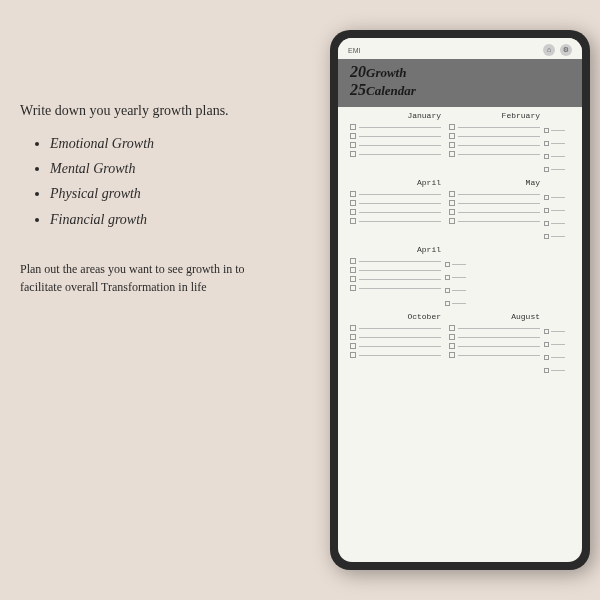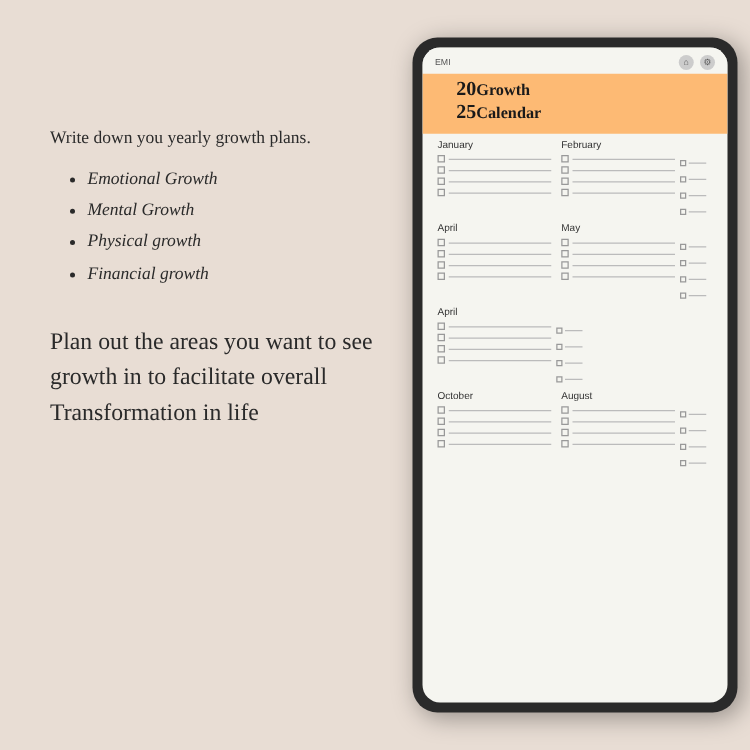--- a/index.html
+++ b/index.html
@@ -8,21 +8,21 @@
       width: 600px;
       height: 600px;
       background-color: #e8ddd4;
       font-family: Georgia, 'Times New Roman', serif;
       overflow: hidden;
       position: relative;
     }
 
     .left-panel {
       position: absolute;
-      left: 40px;
+      left: 20px;
       top: 100px;
       width: 260px;
     }
 
     .intro-text {
       font-size: 14px;
       line-height: 1.5;
       color: #2a2a2a;
       margin-bottom: 10px;
     }
@@ -34,21 +34,21 @@
     }
 
     .bullet-list li {
       font-size: 14px;
       line-height: 1.8;
       color: #2a2a2a;
       font-style: italic;
     }
 
     .outro-text {
-      font-size: 19px;
+      font-size: 12px;
       line-height: 1.5;
       color: #2a2a2a;
     }
 
     
     .tablet-wrapper {
       position: absolute;
       right: 10px;
       top: 30px;
       width: 260px;
@@ -95,22 +95,23 @@
       border-radius: 50%;
       background: #ccc;
       display: flex;
       align-items: center;
       justify-content: center;
       font-size: 7px;
       color: #555;
     }
 
     .tablet-header {
-      padding: 4px 27px 8px;
-      background: #fdba74;
+      padding: 4px 12px 8px;
+      background: #737373;
+      font-style: italic;
     }
 
     .tablet-title-line1 {
       font-size: 13px;
       font-weight: bold;
       color: #1a1a1a;
       font-family: Georgia, serif;
     }
 
     .tablet-title-line2 {
@@ -138,23 +139,23 @@
       gap: 0;
     }
 
     .month-section {
       padding: 4px 4px 6px;
     }
 
     .month-name {
       font-size: 8px;
       color: #333;
-      font-family: Liberation Sans, sans-serif;
+      font-family: Liberation Mono, monospace;
       margin-bottom: 4px;
-      text-align: left;
+      text-align: right;
     }
 
     .month-rows {
       display: flex;
       flex-direction: column;
       gap: 3px;
     }
 
     .month-row {
       display: flex;

